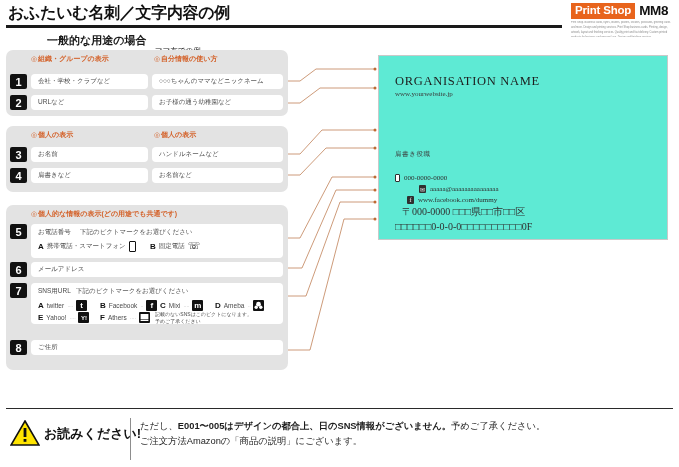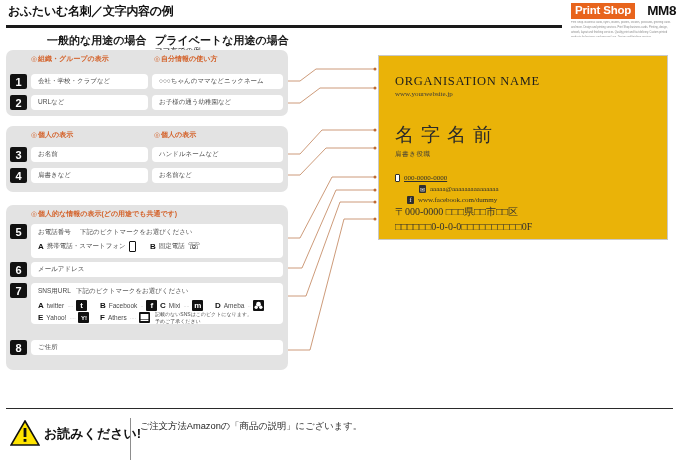--- a/index.html
+++ b/index.html
@@ -8,30 +8,30 @@
     width: 679px; height: 467px;
     background: #ffffff;
     font-family: "Liberation Sans", "DejaVu Sans", sans-serif;
     overflow: hidden;
   }
   #page { position: relative; width: 679px; height: 467px; background: #fff; }
 
   
   .hdr-title {
     position: absolute; left: 8px; top: 3px;
-    font-size: 12px; font-weight: bold; color: #111;
+    font-size: 16px; font-weight: bold; color: #111;
     letter-spacing: -0.3px; white-space: nowrap;
   }
   .hdr-rule {
     position: absolute; left: 6px; top: 25px; width: 556px; height: 3px;
     background: #1a1a1a;
   }
   .logo-box {
     position: absolute; left: 571px; top: 3px;
-    display: flex; align-items: center; gap: 12px;
+    display: flex; align-items: center; gap: 4px;
   }
   .logo-chip {
     background: #e8641c; color: #fff;
     font-size: 11.5px; font-weight: bold;
     padding: 1px 4px 2px 4px; line-height: 1.1;
     white-space: nowrap; letter-spacing: -0.2px;
   }
   .logo-mm8 {
     font-size: 13.5px; font-weight: bold; color: #111;
     letter-spacing: -0.3px;
@@ -92,21 +92,21 @@
   }
   .pic svg { display: block; }
   .note-s { font-size: 5px; color: #4a4a4a; line-height: 1.35; white-space: pre-line; }
 
   
   #wires { position: absolute; left: 0; top: 0; width: 679px; height: 467px; pointer-events: none; }
 
   
   .card {
     position: absolute; left: 378px; top: 55px; width: 290px; height: 185px;
-    background: #eab308; border: 1px solid #c9c9c9;
+    background: #5eead4; border: 1px solid #c9c9c9; text-align: center;
   }
   .card-org {
     position: absolute; left: 16px; top: 18px;
     font-family: "Liberation Serif", "DejaVu Serif", serif;
     font-size: 12.5px; color: #1d1d1d; letter-spacing: 0.7px; white-space: nowrap;
   }
   .card-web {
     position: absolute; left: 16px; top: 34px;
     font-family: "Liberation Serif", "DejaVu Serif", serif;
     font-size: 7px; color: #3a3a3a; white-space: nowrap;
@@ -160,21 +160,20 @@
   <div class="hdr-title">おふたいむ名刺／文字内容の例</div>
   <div class="hdr-rule"></div>
 
   <div class="logo-box">
     <span class="logo-chip">Print Shop</span>
     <span class="logo-mm8">MM8</span>
   </div>
   <div class="logo-fine">Print Shop. Business cards, flyers, leaflets, posters, stickers, postcards, greeting cards and more. Design and printing services. Print Shop business cards. Printing, design, artwork, layout and finishing services. Quality print and fast delivery. Custom printed products for business and personal use. Design and finishing services.</div>
 
   <div class="colhead a">一般的な用途の場合</div>
-  <div class="colhead b">プライベートな用途の場合</div>
   <div class="colsub">ママ友での例</div>
 
   <svg id="wires" viewBox="0 0 679 467">
     <g fill="none" stroke="#c08258" stroke-width="0.8">
       <path d="M288,81 L300,81 L316,69 L374,69"></path>
       <path d="M288,103 L300,103 L320,88 L374,88"></path>
       <path d="M288,154 L300,154 L322,130 L374,130"></path>
       <path d="M288,175 L300,175 L326,148 L374,148"></path>
       <path d="M288,238 L300,238 L332,177 L374,177"></path>
       <path d="M288,268 L302,268 L336,190 L374,190"></path>
@@ -294,24 +293,23 @@
   </div>
   <div class="note-s" style="position:absolute;left:155px;top:311px;">記載のないSNSはこのピクトになります。
 予めご了承ください</div>
 
   <div class="numbadge" style="left:10px;top:340px;">8</div>
   <div class="field" style="left:31px;top:340px;width:252px;">ご住所</div>
 
   <div class="card">
     <div class="card-org">ORGANISATION NAME</div>
     <div class="card-web">www.yourwebsite.jp</div>
-    <div class="card-name">名字名前</div>
     <div class="card-role">肩書き役職</div>
 
-    <div class="card-line" style="top:118px;text-decoration:underline;">
+    <div class="card-line" style="top:118px;">
       <span class="card-ico" style="background:#fff;border:1px solid #2f2f2f;width:5px;height:8px;"></span>
       <span>000-0000-0000</span>
     </div>
     <div class="card-line" style="top:129px;padding-left:24px;">
       <span class="card-ico">✉</span>
       <span>aaaaa@aaaaaaaaaaaaaaa</span>
     </div>
     <div class="card-line" style="top:140px;padding-left:12px;">
       <span class="card-ico">f</span>
       <span>www.facebook.com/dummy</span>
@@ -322,16 +320,17 @@
 
   <div class="foot-rule"></div>
   <svg class="foot-tri" width="30" height="26" viewBox="0 0 30 26">
     <polygon points="15,1 29,25 1,25" fill="#ffe400" stroke="#111" stroke-width="1.6"></polygon>
     <rect x="13.6" y="8" width="2.8" height="9" fill="#111"></rect>
     <rect x="13.6" y="19" width="2.8" height="2.8" fill="#111"></rect>
   </svg>
   <div class="foot-read">お読みください!</div>
   <div class="foot-div"></div>
   <div class="foot-body">
+    <p><span>ただし、</span><b>E001〜005はデザインの都合上、日のSNS情報がございません。</b><span>予めご了承ください。</span></p>
     <p>ご注文方法Amazonの「商品の説明」にございます。</p>
   </div>
 
 </div>
 
 </body></html>

